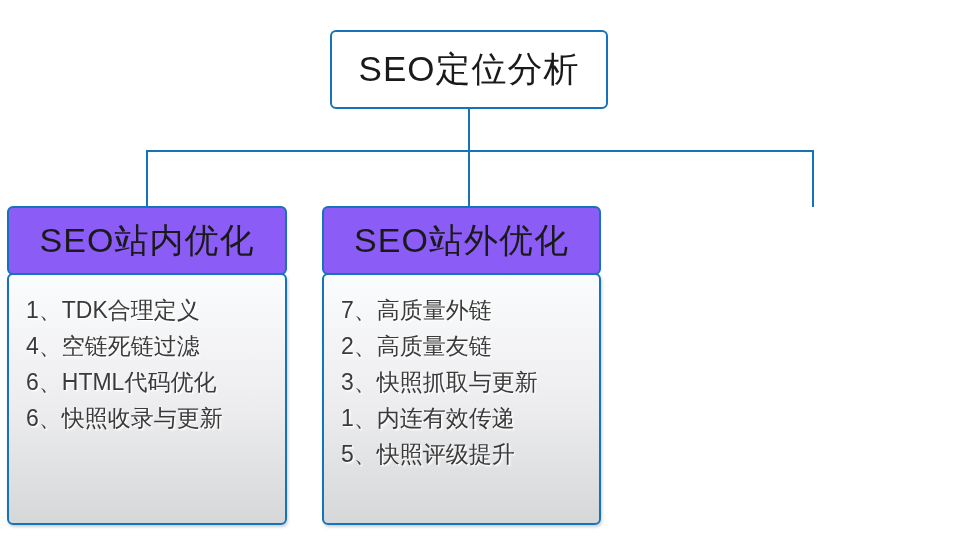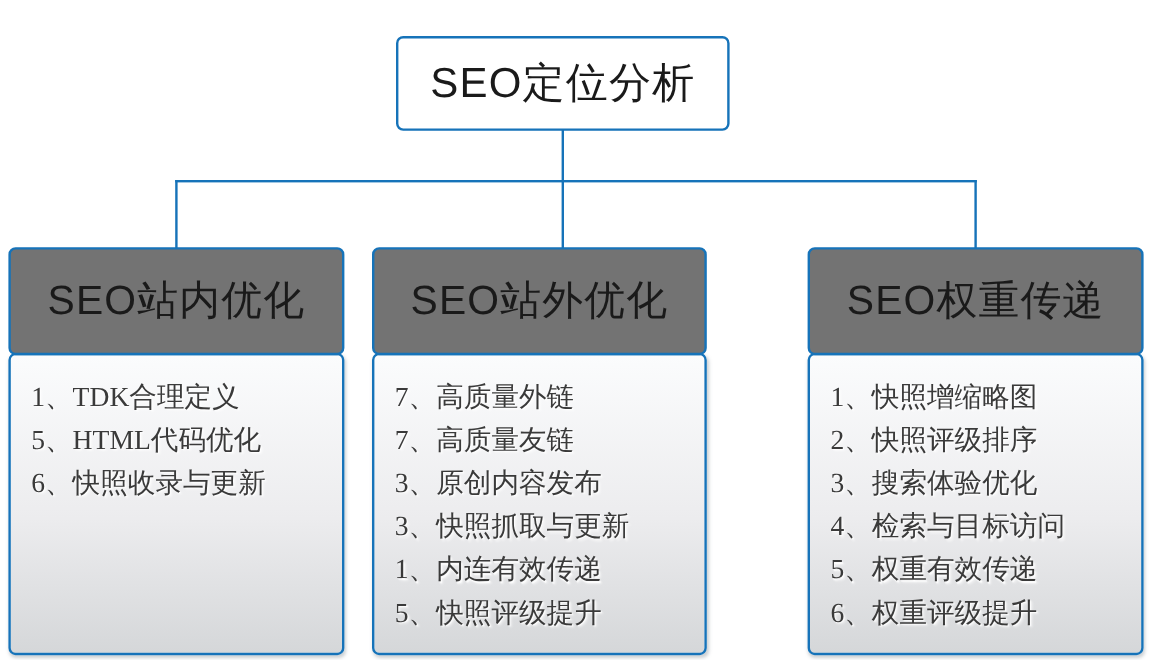--- a/index.html
+++ b/index.html
@@ -37,29 +37,29 @@
     color: #1a1a1a;
     letter-spacing: 1px;
     white-space: nowrap;
   }
   .column {
     position: absolute;
     top: 206px;
     width: 280px;
   }
   .col-1 { left: 7px; }
-  .col-2 { left: 310px; width: 279px; }
+  .col-2 { left: 322px; width: 279px; }
   .col-3 { left: 673px; }
   .col-header {
     position: relative;
     box-sizing: border-box;
-    height: 90px;
+    height: 69px;
     border: 2px solid #1673b9;
     border-radius: 6px;
-    background: #737373;
+    background: #8b5cf6;
     display: flex;
     align-items: center;
     justify-content: center;
     z-index: 2;
   }
   .col-header .title {
     font-size: 34px;
     color: #1a1a1a;
     letter-spacing: 1px;
     white-space: nowrap;
@@ -72,21 +72,20 @@
     border: 2px solid #1673b9;
     border-radius: 6px;
     background: linear-gradient(180deg, #fbfcfd 0%, #ececee 55%, #d5d7d9 100%);
     box-shadow: 1px 2px 3px rgba(110, 120, 130, 0.35);
     z-index: 1;
   }
   .col-body ul {
     list-style: none;
     margin: 0;
     padding: 17px 8px 0 17px;
-    font-family: Liberation Serif, serif;
   }
   .col-body li {
     font-size: 23px;
     line-height: 36px;
     color: #3a3a3a;
     white-space: nowrap;
     text-shadow: 1px 1px 1px rgba(255,255,255,0.95), 2px 2px 2px rgba(255,255,255,0.6);
   }
   
   .conn {
@@ -114,51 +113,36 @@
   <div class="conn conn-v-mid"></div>
   <div class="conn conn-v-right"></div>
 
   <div class="column col-1">
     <div class="col-header">
       <span class="title">SEO站内优化</span>
     </div>
     <div class="col-body">
       <ul>
         <li>1、TDK合理定义</li>
-        <li>5、HTML代码优化</li>
+        <li>4、空链死链过滤</li>
+        <li>6、HTML代码优化</li>
         <li>6、快照收录与更新</li>
       </ul>
     </div>
   </div>
 
   <div class="column col-2">
     <div class="col-header">
       <span class="title">SEO站外优化</span>
     </div>
     <div class="col-body">
       <ul>
         <li>7、高质量外链</li>
-        <li>7、高质量友链</li>
-        <li>3、原创内容发布</li>
+        <li>2、高质量友链</li>
         <li>3、快照抓取与更新</li>
         <li>1、内连有效传递</li>
         <li>5、快照评级提升</li>
       </ul>
     </div>
   </div>
 
-  <div class="column col-3">
-    <div class="col-header">
-      <span class="title">SEO权重传递</span>
-    </div>
-    <div class="col-body">
-      <ul>
-        <li>1、快照增缩略图</li>
-        <li>2、快照评级排序</li>
-        <li>3、搜索体验优化</li>
-        <li>4、检索与目标访问</li>
-        <li>5、权重有效传递</li>
-        <li>6、权重评级提升</li>
-      </ul>
-    </div>
-  </div>
 
 </div>
 
 </body></html>

